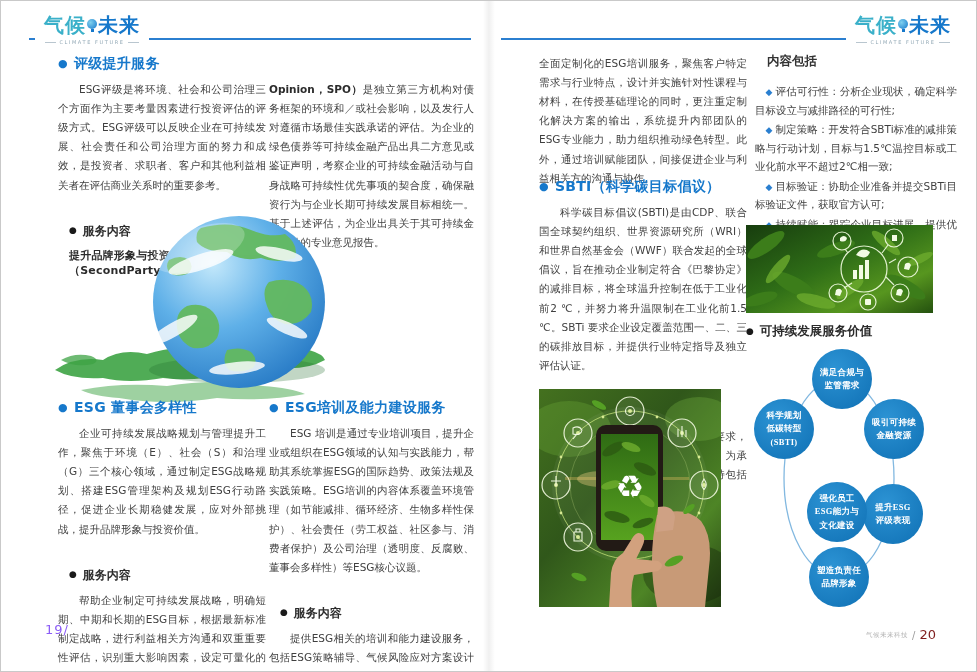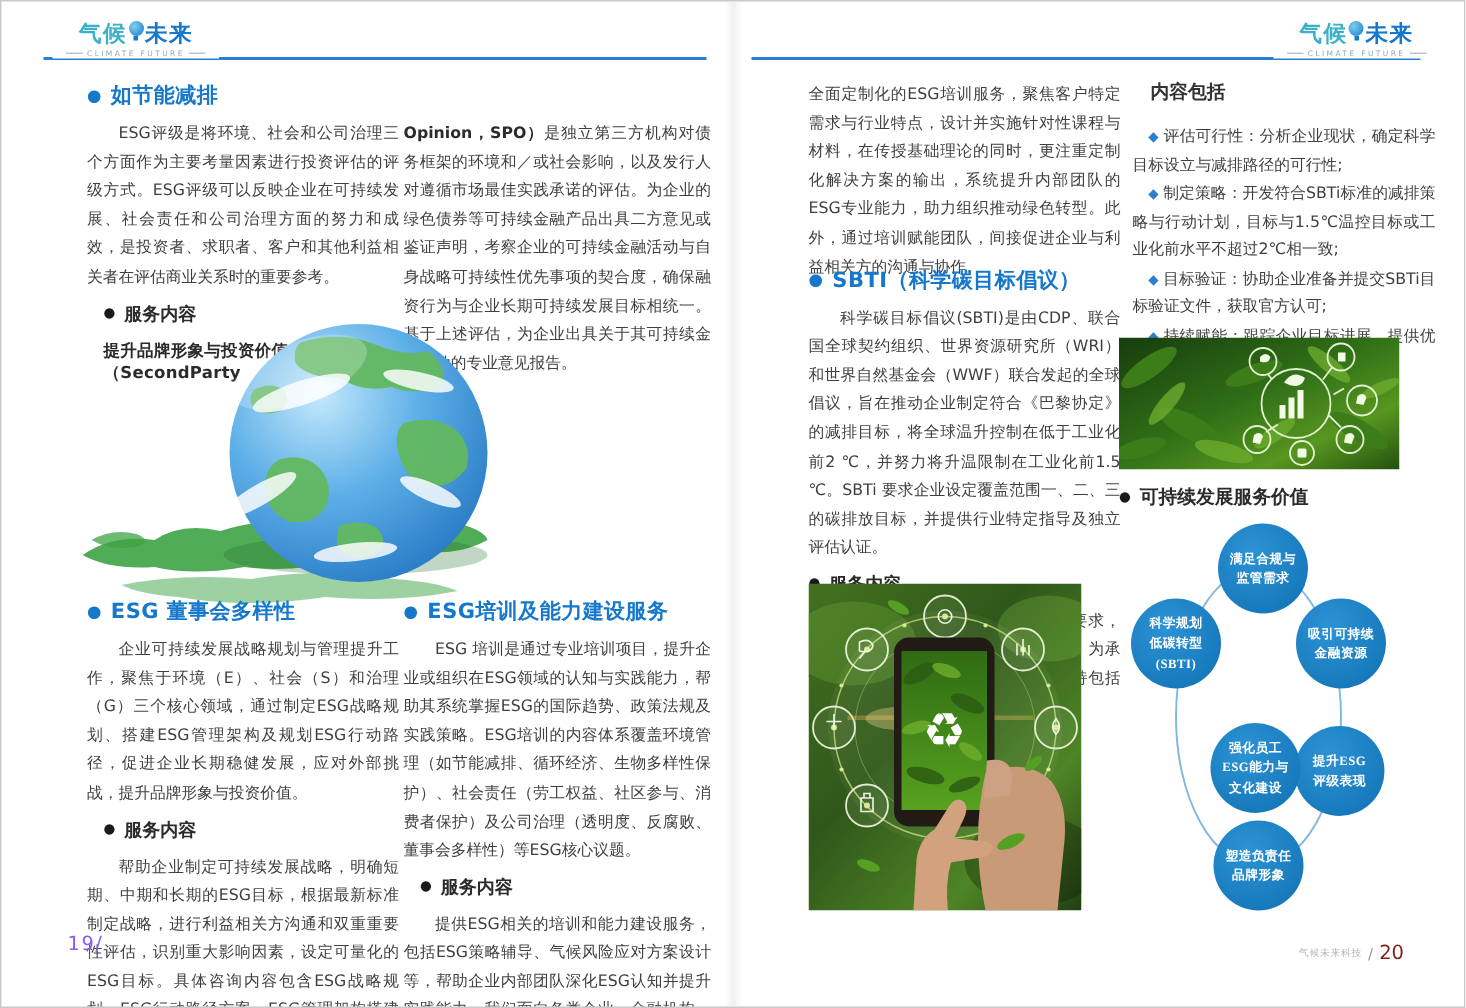--- a/index.html
+++ b/index.html
@@ -11,38 +11,38 @@
   .spine { position:absolute; left:482px; top:0; width:12px; height:100%;
            background:linear-gradient(90deg, rgba(0,0,0,0) 0%, rgba(0,0,0,0.06) 50%, rgba(0,0,0,0) 100%); }
 
   
   .header-rule { position:absolute; top:37px; height:2px; background:#2b7fd0; }
   .page-left  .header-rule { left:28px; width:442px; }
   .page-right .header-rule { left:12px; width:446px; }
   .logo { position:absolute; top:12px; background:#fff; padding:0 9px; text-align:center; z-index:2; }
   .page-left  .logo { left:34px; }
   .page-right .logo { right:16px; }
-  .logo-text { font-size:15px; font-weight:bold; letter-spacing:1px; white-space:nowrap; line-height:1.25; }
+  .logo-text { font-size:20px; font-weight:bold; letter-spacing:1px; white-space:nowrap; line-height:1.25; }
   .logo-first  { color:#3ab0c9; }
   .logo-second { color:#1678cb; }
   .logo-bulb { display:inline-block; width:10px; height:13px; position:relative; margin:0 1px; }
   .logo-bulb::before { content:""; position:absolute; left:0; top:0; width:10px; height:10px; border-radius:50%;
                        background:radial-gradient(circle at 35% 35%, #7ed0ef, #1678cb); }
   .logo-bulb::after  { content:""; position:absolute; left:3.5px; bottom:0; width:3px; height:3px; background:#1678cb; }
   .logo-sub { margin-top:1px; font-size:5px; letter-spacing:1.6px; color:#93a9b6;
               display:flex; align-items:center; justify-content:center; gap:3px; white-space:nowrap; }
   .logo-sub::before, .logo-sub::after { content:""; flex:0 0 11px; height:1px; background:#b9c6cf; }
 
   
   .block { position:absolute; }
   .sec-title { margin:0; font-size:14px; font-weight:bold; color:#1678cb; letter-spacing:.3px; white-space:nowrap; }
   .sec-title .bullet { font-size:11px; margin-right:6px; vertical-align:1px; }
   p.body { font-size:10.5px; line-height:1.82; color:#3f3f3f; text-align:justify; margin:7px 0 0; }
   p.indent { text-indent:2em; }
-  .svc-label { margin-top:6px; font-size:12px; font-weight:bold; color:#2b2b2b; }
+  .svc-label { margin-top:28px; font-size:12px; font-weight:bold; color:#2b2b2b; }
   .svc-label.inset { margin-left:11px; }
   .svc-label .bullet { color:#1a1a1a; font-size:9px; margin-right:6px; vertical-align:1.5px; }
   .bold-lead { margin:8px 0 0 11px; font-size:11px; font-weight:bold; color:#2b2b2b; letter-spacing:.2px; }
   b.lead { font-weight:bold; color:#2b2b2b; }
 
   .rating-block   { left:57px;  top:54px;  width:208px; }
   .cont2-block    { left:268px; top:72px;  width:205px; }
   .earth-illo     { left:50px;  top:209px; width:278px; height:195px; }
   .strategy-block { left:57px;  top:398px; width:208px; }
   .training-block { left:268px; top:398px; width:205px; }
@@ -86,21 +86,21 @@
 <div class="canvas">
 
   <div class="page page-left">
     <div class="header-rule"></div>
     <div class="logo">
       <div class="logo-text"><span class="logo-first">气候</span><span class="logo-bulb"></span><span class="logo-second">未来</span></div>
       <div class="logo-sub">CLIMATE FUTURE</div>
     </div>
 
     <div class="block rating-block">
-      <h3 class="sec-title"><span class="bullet">●</span><span>如节能减排</span></h3>
+      <h3 class="sec-title"><span class="bullet">●</span><span>评级提升服务</span></h3>
       <p class="body indent">ESG评级是将环境、社会和公司治理三个方面作为主要考量因素进行投资评估的评级方式。ESG评级可以反映企业在可持续发展、社会责任和公司治理方面的努力和成效，是投资者、求职者、客户和其他利益相关者在评估商业关系时的重要参考。</p>
       <div class="svc-label inset"><span class="bullet">●</span><span>服务内容</span></div>
       <div class="bold-lead">提升品牌形象与投资价值（SecondParty</div>
     </div>
 
     <div class="block cont2-block">
       <p class="body"><b class="lead">Opinion，SPO）</b><span>是独立第三方机构对债务框架的环境和／或社会影响，以及发行人对遵循市场最佳实践承诺的评估。为企业的绿色债券等可持续金融产品出具二方意见或鉴证声明，考察企业的可持续金融活动与自身战略可持续性优先事项的契合度，确保融资行为与企业长期可持续发展目标相统一。基于上述评估，为企业出具关于其可持续金融活动的专业意见报告。</span></p>
     </div>
 
     <div class="block earth-illo">

